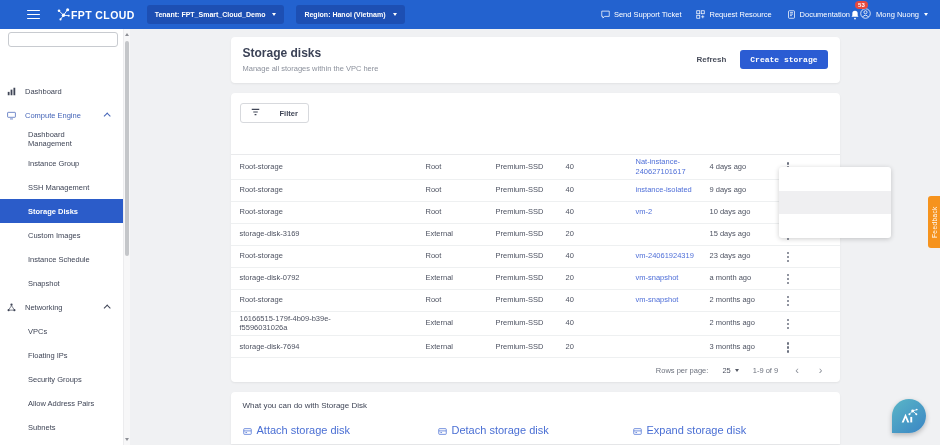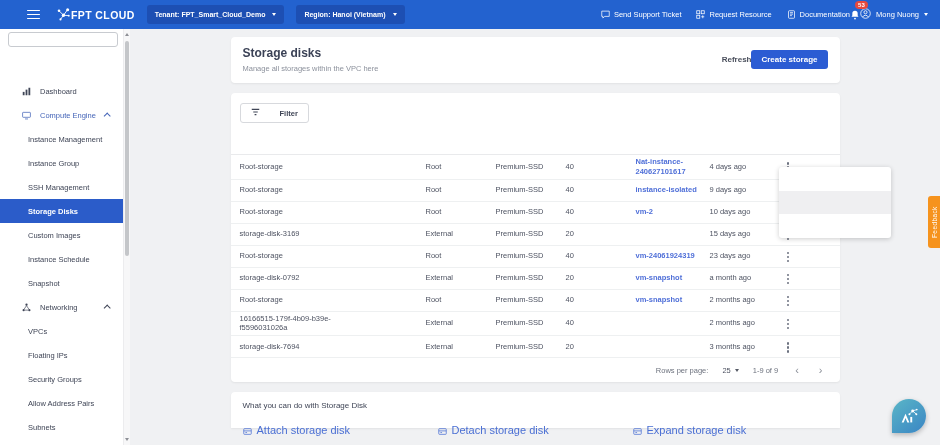--- a/index.html
+++ b/index.html
@@ -45,21 +45,21 @@
   }
   .scope-box {
     position:absolute; top:3px; left:8px; width:110px; height:15px;
     border:1px solid #c8cbd0; border-radius:3px; background:#fff;
   }
   .side-list { position:absolute; top:50px; left:0; right:7px; }
   .side-item {
     height:24px; display:flex; align-items:center; font-size:7.5px;
     color:#3f4556; cursor:pointer; padding-right:13px;
   }
-  .side-item.top { padding-left:22px;justify-content:flex-end; }
+  .side-item.top { padding-left:7px;justify-content:flex-end; }
   .side-item.sub { padding-left:28px; }
   .side-icn { width:18px; display:flex; align-items:center; }
   .side-item.accent { color:#4565b8; }
   .side-item.active { background:#2b5cc9; color:#fff; font-weight:600; }
   .flex-sp { flex:1; }
   .chev { width:4.5px; height:4.5px; border-right:1.2px solid currentColor; border-bottom:1.2px solid currentColor; display:inline-block; }
   .chev-up { transform:rotate(-135deg) translateY(-1.5px); }
   .side-scrollbar {
     position:absolute; top:0; right:0; bottom:0; width:7px;
     background:#f7f7f8; border-left:1px solid #ececee;
@@ -70,56 +70,56 @@
   .sb-thumb { position:absolute; top:12px; left:1px; width:4px; height:215px; background:#c4c6c9; border-radius:2px; }
 
   
   .main { position:absolute; left:130px; right:0; top:29px; bottom:0; background:#f0f1f3; overflow:hidden; }
   .content { width:609px; margin:8px auto 0; }
   .card { background:#fff; border-radius:4px; box-shadow:0 1px 2px rgba(60,64,67,.08); }
 
   .header-card { display:flex; align-items:center; padding:9px 12px 10px; }
   .page-title { font-size:12px; font-weight:bold; color:#3b4256; }
   .page-subtitle { font-size:7.5px; color:#8c919c; margin-top:4px; }
-  .header-actions { margin-left:auto; display:flex; align-items:center; }
+  .header-actions { margin-left:auto; display:flex; align-items:center; gap:14px; }
   .refresh-btn { font-size:8px; font-weight:600; color:#4a4f5c; cursor:pointer; }
   .create-btn {
     background:#2b5cd3; color:#fff; font-size:8px; font-weight:600;
     padding:5px 10px; border-radius:3px; border:none; cursor:pointer;
-    font-family:Liberation Sans, sans-serif;
+    font-family:Liberation Mono, monospace;
   }
 
   .table-card { margin-top:10px; padding-top:9px; }
   .filter-btn {
     margin:0 0 9px 9px; display:inline-flex; align-items:center; gap:20px;
     border:1px solid #d7d9dd; border-radius:3px; padding:4px 10px;
     font-size:7.5px; font-weight:600; color:#3f4556; cursor:pointer; background:#fff;
   }
   .thead, .trow {
     display:grid;
     grid-template-columns:116px 70px 70px 70px 70px 74px 70px 1fr;
     padding:0 9px; align-items:center;
   }
   .thead { font-size:7.5px; font-weight:bold; color:#3b4256; height:23px; border-bottom:1px solid #e9eaec; }
   .trow { font-size:7.5px; color:#4d5261; border-bottom:1px solid #eef0f1; min-height:22px; padding-top:2px; padding-bottom:2px; }
   .td { line-height:1.3; overflow-wrap:anywhere; padding-right:6px; }
-  .link { color:#4f6fd8; text-decoration:none; cursor:pointer;font-weight:bold; }
+  .link { color:#4f6fd8; text-decoration:none; cursor:pointer; }
   .kebab {
     display:inline-block; width:2.5px; height:2.5px; border-radius:50%;
     background:#6c7280; box-shadow:0 -4px 0 #6c7280, 0 4px 0 #6c7280;
     margin-left:7px; cursor:pointer;
   }
   .pager {
     height:24px; display:flex; align-items:center; justify-content:flex-end;
     gap:14px; padding-right:14px; font-size:7.5px; color:#6d727e;
   }
   .pp-select { display:flex; align-items:center; gap:4px; color:#4d5261; cursor:pointer; }
   .pg-btn { font-size:11px; color:#8a8f98; cursor:pointer; line-height:1; padding:0 3px; }
 
-  .footer-card { margin-top:10px; padding:9px 12px; height:36px; border-radius:4px 4px 0 0; }
+  .footer-card { margin-top:10px; padding:9px 12px; height:52px; border-radius:4px 4px 0 0; }
   .footer-title { font-size:8px; color:#3f4556; }
   .footer-links { display:grid; grid-template-columns:195px 195px 1fr; margin-top:14px; }
   .f-link { display:flex; align-items:flex-end; gap:5px; font-size:11px; color:#4a6fd4; cursor:pointer; text-decoration:none; }
   .f-icn { display:flex; color:#4a6fd4; }
 
   
   .ctx-menu {
     position:absolute; left:779px; top:167px; width:112px;
     background:#fff; border-radius:3px; box-shadow:0 1px 5px rgba(0,0,0,.2);
     z-index:60; padding:1px 0;
@@ -252,21 +252,21 @@
             <path d="M4 10.6 h4"></path>
           </svg>
         </span>
         <span class="side-label">Compute Engine</span>
 
         <span class="flex-sp"></span>
         <span class="chev chev-up"></span>
       </div>
       <div class="side-item sub">
 
-        <span class="side-label">Instance Management</span>
+        <span class="side-label">Dashboard Management</span>
 
         <span class="flex-sp"></span>
 
       </div>
       <div class="side-item sub">
 
         <span class="side-label">Instance Group</span>
 
         <span class="flex-sp"></span>
 

